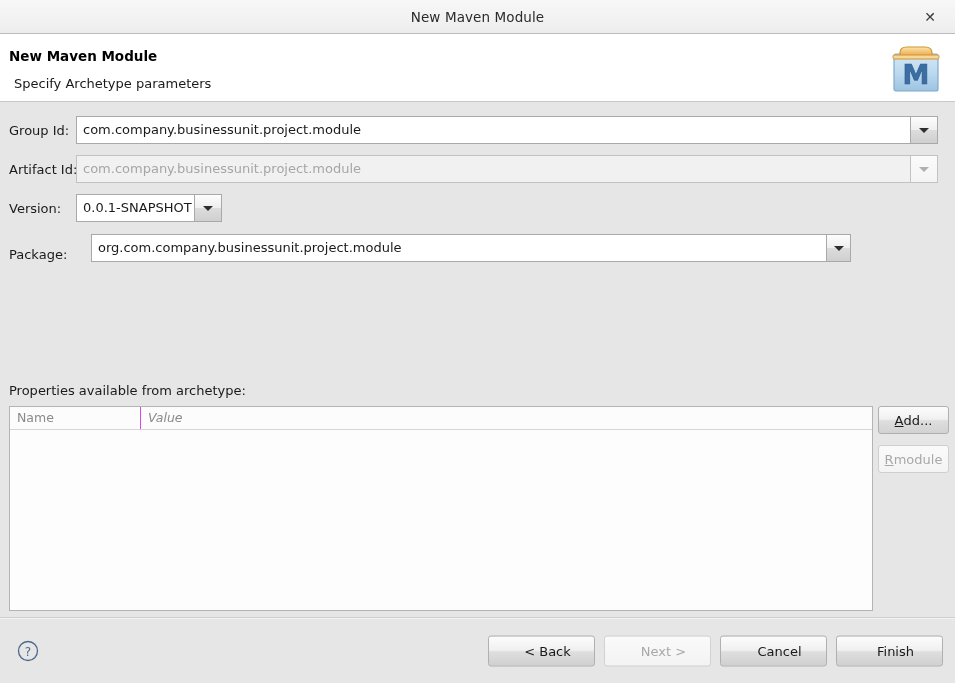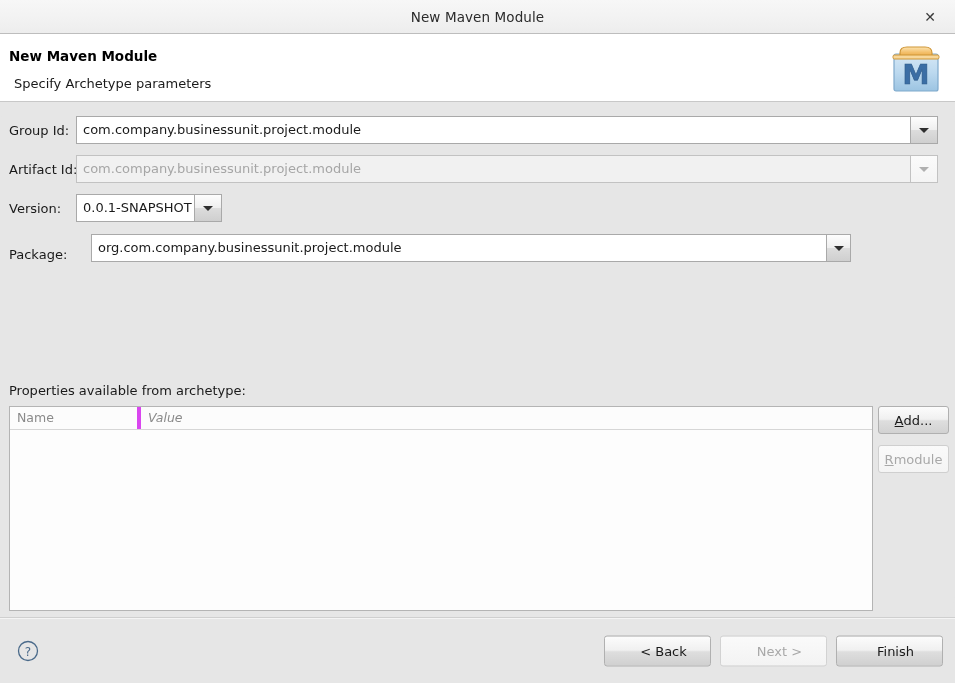--- a/index.html
+++ b/index.html
@@ -190,21 +190,21 @@
     background: #fcfcfc;
     border-bottom: 1px solid #d6d6d6;
   }
   .th {
     box-sizing: border-box;
     padding: 3px 0 0 7px;
     font-size: 12.5px;
     color: #8a8a8a;
     white-space: nowrap;
   }
-  .th.name { width: 131px; border-right: 4px solid #d946ef; }
+  .th.name { width: 131px; border-right: 1px solid #d946ef; }
   .th.value { flex: 1; font-style: italic; }
   .table-body { height: 182px; background: #fdfdfd; }
 
   .side-btn {
     position: absolute;
     box-sizing: border-box;
     width: 71px;
     height: 28px;
     font-size: 13px;
     color: #1a1a1a;
@@ -399,17 +399,18 @@
   <div class="footer">
     <div class="help-icon">
       <svg viewBox="0 0 22 22" width="22" height="22" xmlns="http://www.w3.org/2000/svg">
         <circle cx="11" cy="11" r="9.5" fill="none" stroke="#4a6a8a" stroke-width="1.3"></circle>
         <text x="11" y="15.5" font-family="DejaVu Sans, sans-serif" font-size="12" text-anchor="middle" fill="#4a6a8a">?</text>
       </svg>
     </div>
     <div class="btn-bar">
       <div class="btn">&lt; Back</div>
       <div class="btn disabled">Next &gt;</div>
+      <div class="btn">Cancel</div>
       <div class="btn">Finish</div>
     </div>
   </div>
 
 </div>
 
 </body></html>

